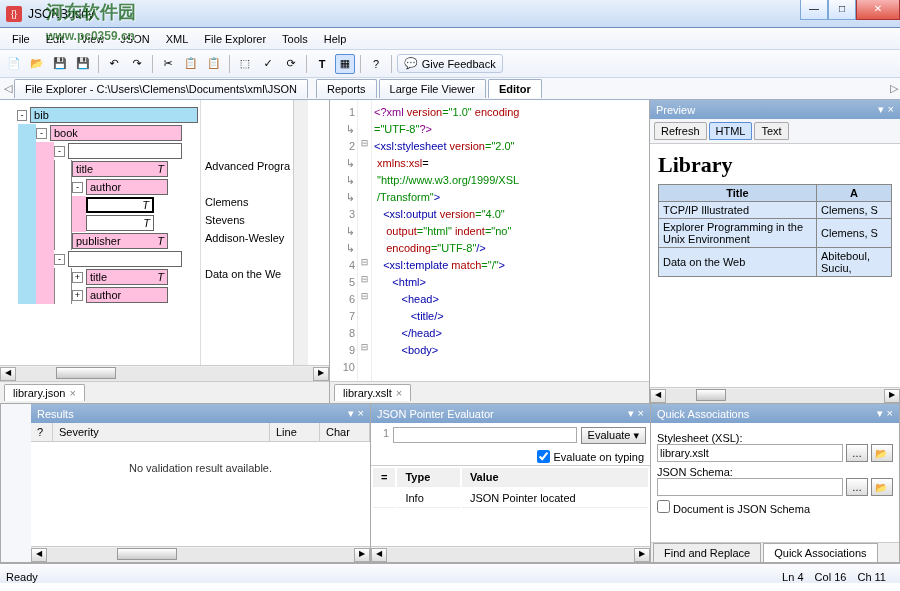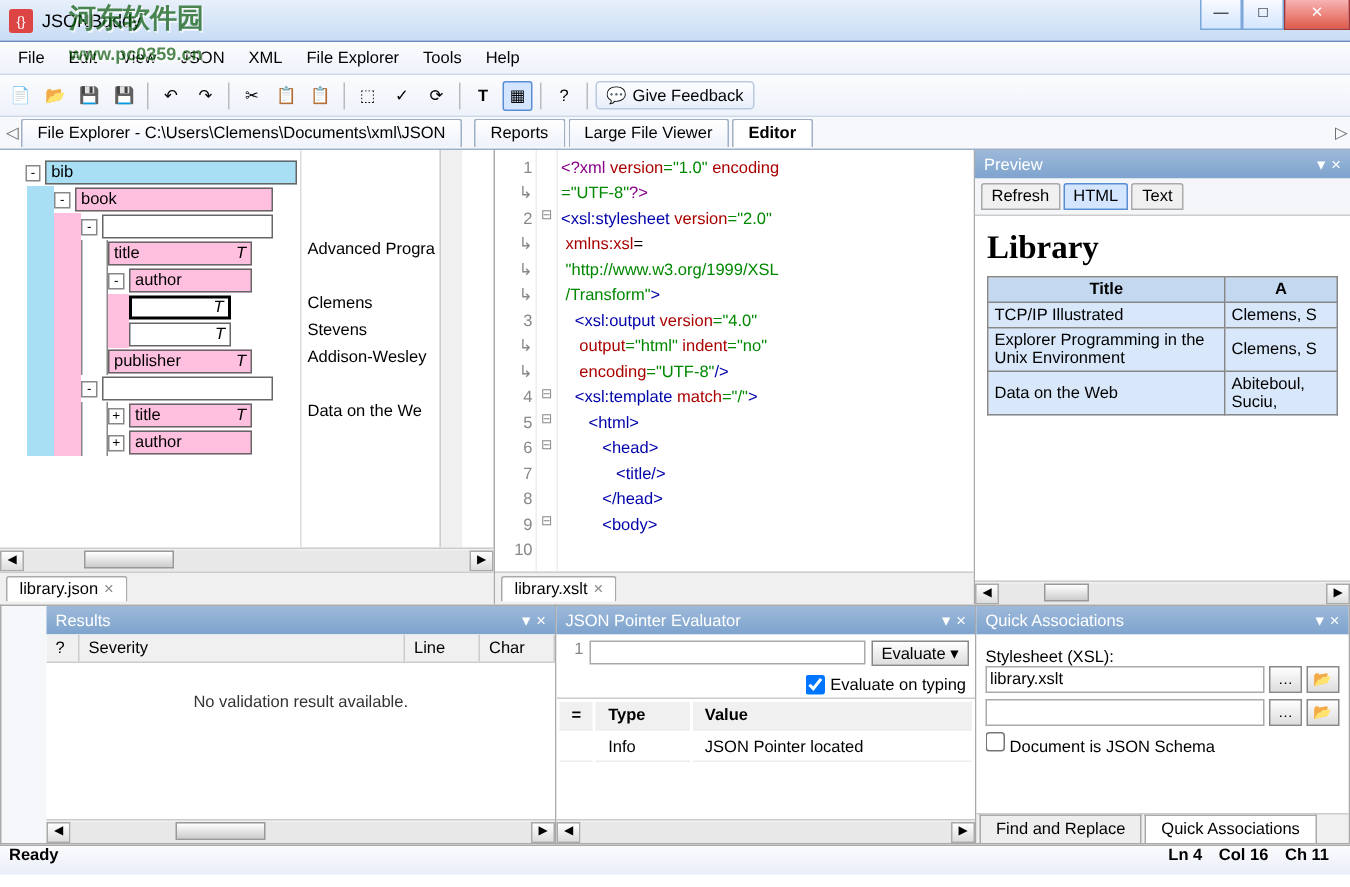--- a/index.html
+++ b/index.html
@@ -96,21 +96,21 @@
 .qa-body { padding: 6px; font-size: 11px;}
 .qa-body label { display: block; margin-top: 3px;}
 .qa-body .inrow { display: flex; gap: 3px; margin-bottom: 4px;}
 .qa-body input[type=text] { flex: 1; border: 1px solid #aaa; padding: 1px 2px;}
 .small-btn { width: 22px; height: 18px; border: 1px solid #888; background: linear-gradient(#fff,#ddd); font-size: 10px;}
 .qa-tabs { display: flex; background: #f0f0f0; border-top: 1px solid #ccc;}
 .qa-tabs .qt { padding: 3px 10px; border: 1px solid #aaa; border-bottom: none; background: #eee; margin-left: 2px;}
 .qa-tabs .qt.active { background: #fff;}
 
 
-.statusbar { height: 20px; background: linear-gradient(#fcfcfe,#e8eef8); border-top: 1px solid #aaa; display: flex; align-items: flex-start; padding: 0 6px; justify-content: space-between; font-size: 11px; font-weight: bold;}
+.statusbar { height: 20px; background: linear-gradient(#fcfcfe,#e8eef8); border-top: 1px solid #aaa; display: flex; align-items: flex-end; padding: 0 6px; justify-content: space-between; font-size: 11px;}
 .statusbar .cursor span { margin-right: 8px;}
 
 
 .tnode { display: flex; align-items: center; height: 18px; font-size: 11px;}
 .indent { display: inline-block; height: 18px;}
 .node-box { border: 1px solid #666; padding: 0 3px; display: inline-flex; align-items: center; height: 16px;}
 .cyan-bg { background: #a8dff5;}
 .pink-bg { background: #ffc0e0;}
 .sel { border: 2px solid #000;}
 </style>
@@ -467,20 +467,21 @@
       <span>Quick Associations</span>
       <span class="ctrls"><span>▾</span><span>×</span></span>
     </div>
     <div class="bpanel-body qa-body">
       <label>Stylesheet (XSL):</label>
       <div class="inrow">
         <input type="text" value="library.xslt" style="">
         <button class="small-btn">…</button>
         <button class="small-btn">📂</button>
       </div>
+      <label>JSON Schema:</label>
       <div class="inrow">
         <input type="text" style="">
         <button class="small-btn">…</button>
         <button class="small-btn">📂</button>
       </div>
       <div style="margin-top:4px">
         <input type="checkbox" style="">
         <span>Document is JSON Schema</span>
       </div>
     </div>

